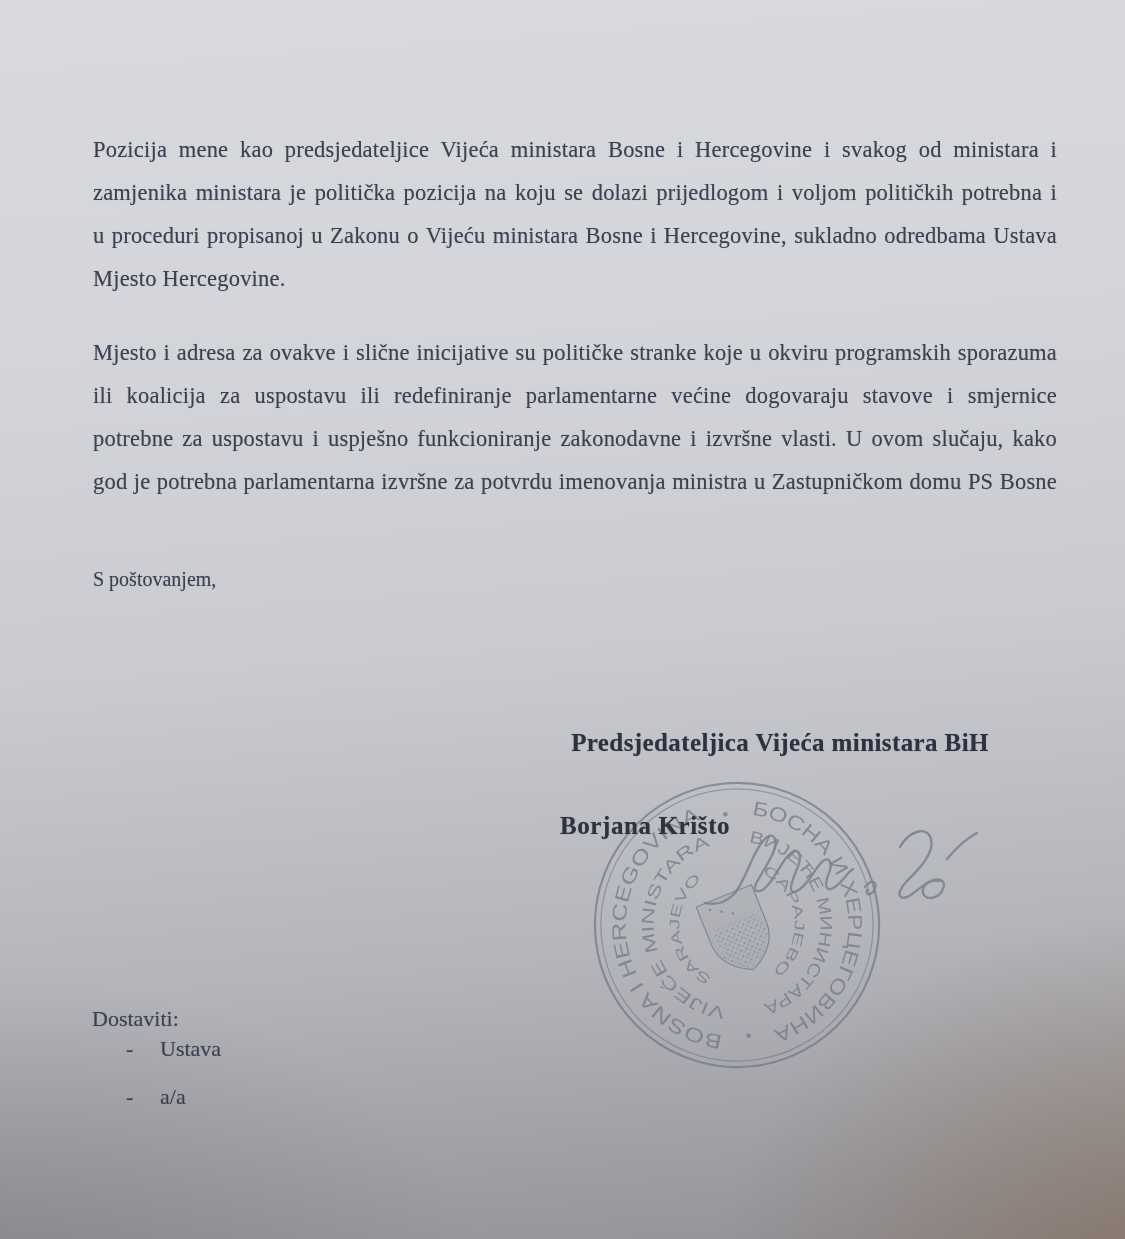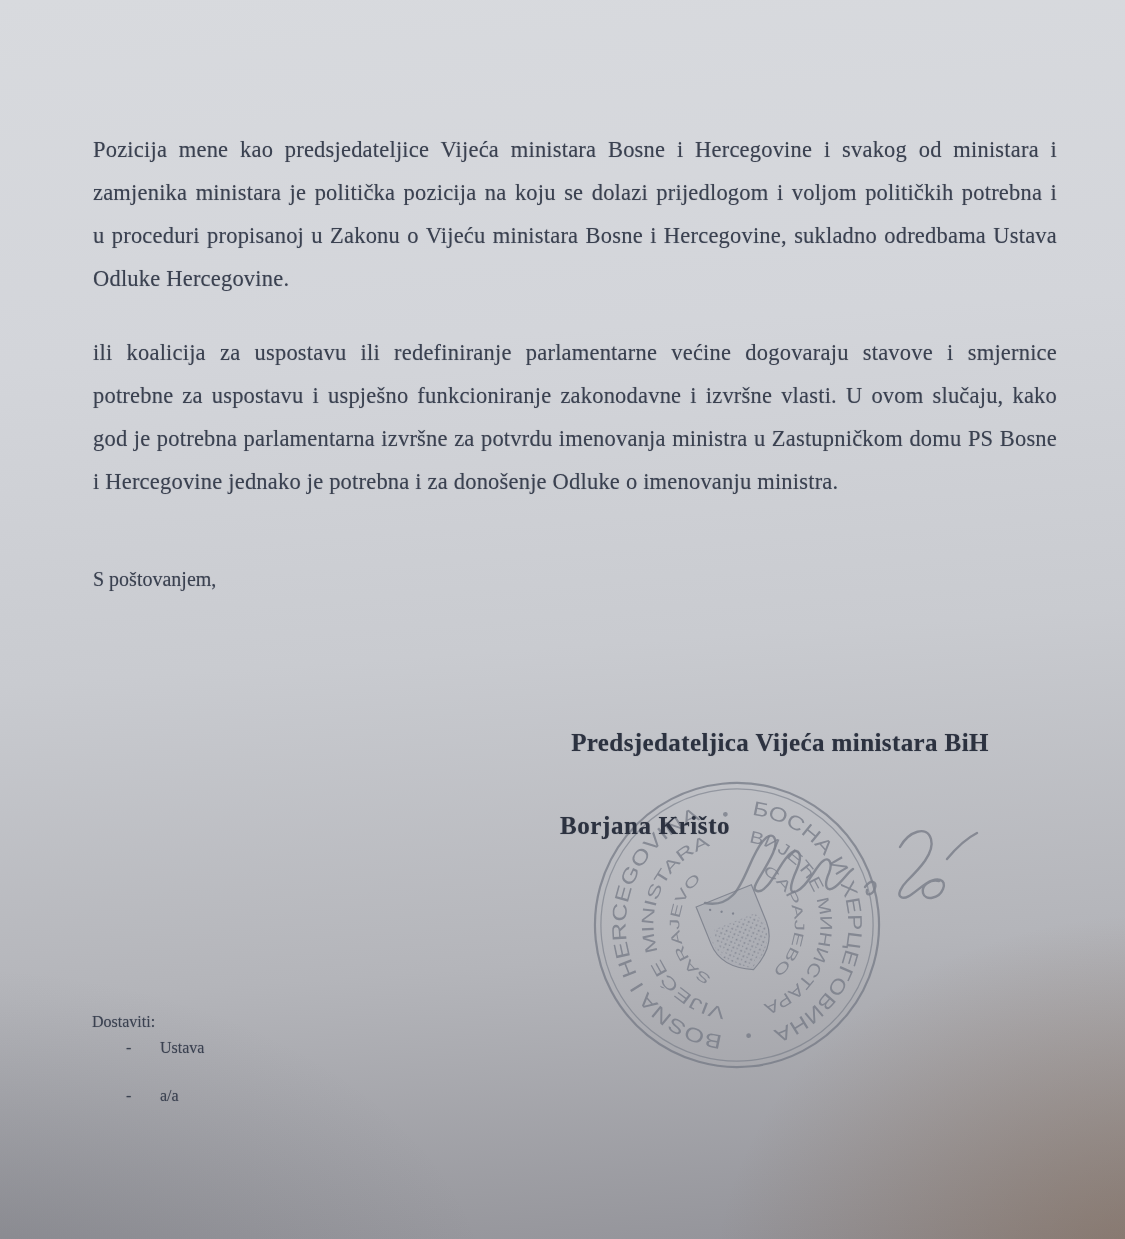--- a/index.html
+++ b/index.html
@@ -28,43 +28,43 @@
     font-weight:700;font-size:25px;letter-spacing:.4px;color:#2c3240;
     text-shadow:0 0 1px rgba(44,50,64,.45);z-index:4;
   }
   .sig-name{
     position:absolute;left:560px;top:812px;width:480px;text-align:left;
     font-weight:700;font-size:25px;letter-spacing:.6px;color:#2c3240;
     text-shadow:0 0 1px rgba(44,50,64,.45);z-index:4;
   }
   .stamp-svg{position:absolute;left:588px;top:776px;width:298px;height:298px;z-index:2;opacity:.85;}
   .signature-svg{position:absolute;left:685px;top:795px;width:300px;height:130px;z-index:3;}
-  .distribution{position:absolute;left:92px;top:1006px;font-size:16px;margin-top:7px;}
+  .distribution{position:absolute;left:92px;top:1006px;font-size:22px;}
   .dist-label{margin-bottom:4px;}
   .dist-item{position:relative;padding-left:68px;margin-bottom:22px;line-height:26px;}
   .dist-item .dash{position:absolute;left:34px;top:0;}
   .stamp-text{font-family:"Liberation Sans",sans-serif;fill:#6f7481;}
 </style>
 </head>
 <body>
 
 <div class="page">
 
   <div class="para ink" style="top:128px;">
       <div class="line">Pozicija mene kao predsjedateljice Vijeća ministara Bosne i Hercegovine i svakog od ministara i</div>
       <div class="line">zamjenika ministara je politička pozicija na koju se dolazi prijedlogom i voljom političkih potrebna i</div>
       <div class="line">u proceduri propisanoj u Zakonu o Vijeću ministara Bosne i Hercegovine, sukladno odredbama Ustava</div>
-      <div class="line last">Odluke Hercegovine.</div>
+      <div class="line last">Mjesto Hercegovine.</div>
     </div>
 
   <div class="para ink" style="top:331px;">
+      <div class="line">Mjesto i adresa za ovakve i slične inicijative su političke stranke koje u okviru  programskih sporazuma</div>
       <div class="line">ili koalicija za uspostavu ili redefiniranje parlamentarne većine dogovaraju stavove i smjernice</div>
       <div class="line">potrebne za uspostavu i uspješno funkcioniranje zakonodavne i izvršne vlasti. U ovom slučaju, kako</div>
       <div class="line">god je potrebna parlamentarna izvršne za potvrdu imenovanja ministra u Zastupničkom domu PS Bosne</div>
-      <div class="line last">i Hercegovine jednako  je potrebna i za donošenje Odluke o imenovanju ministra.</div>
     </div>
 
   <div class="closing ink">S poštovanjem,</div>
 
   <div class="sig-title">Predsjedateljica Vijeća ministara BiH</div>
   <div class="sig-name">Borjana Krišto</div>
 
   <svg class="stamp-svg" viewBox="0 0 300 300">
     <defs>
       <path id="ringOuter" d="M150,262 A112,112 0 1 1 150,38 A112,112 0 1 1 150,262"></path>

